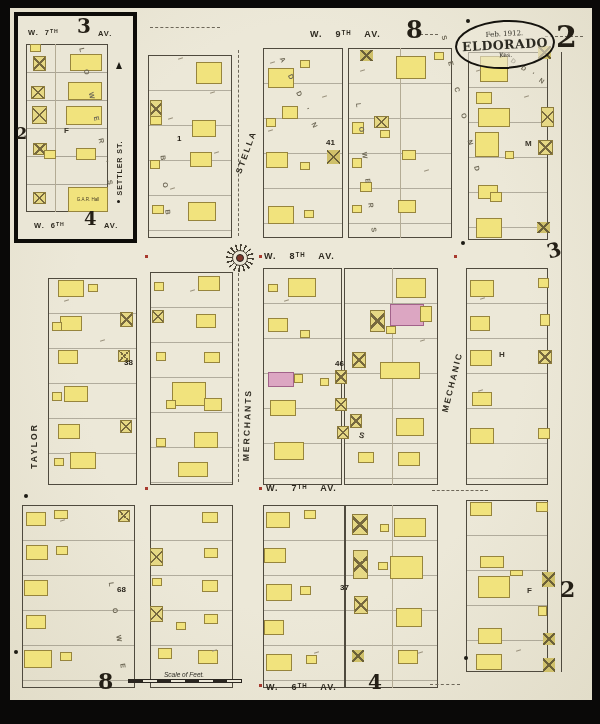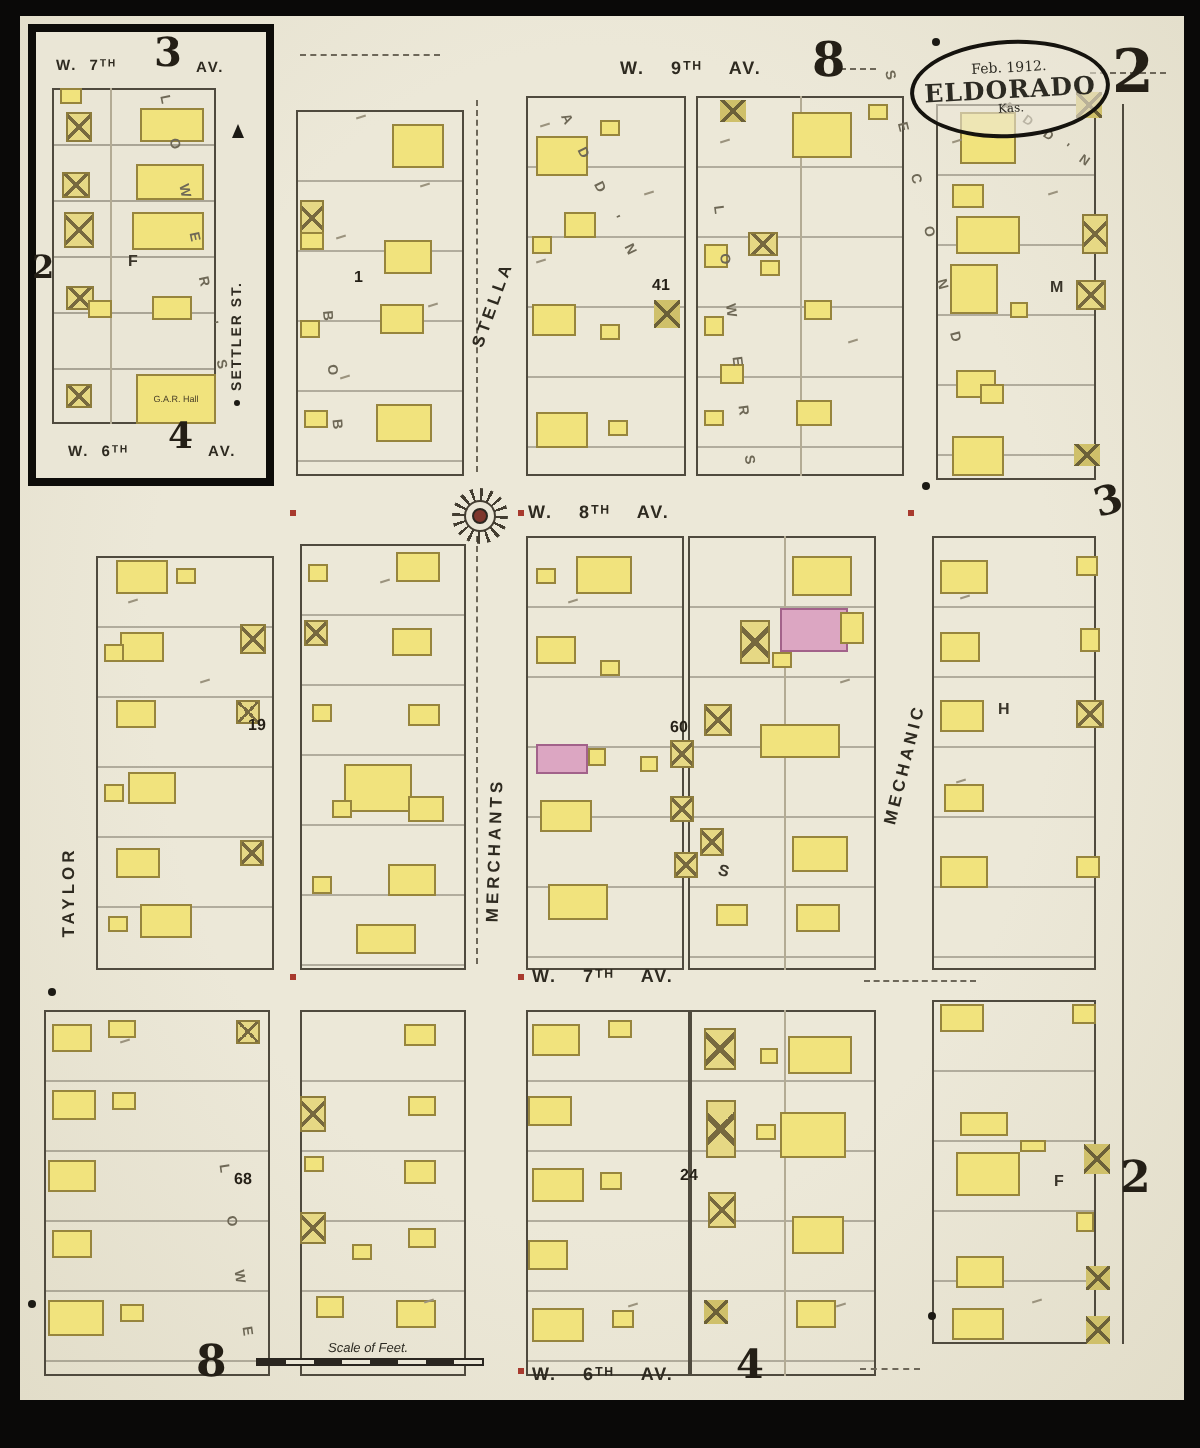--- a/index.html
+++ b/index.html
@@ -324,23 +324,23 @@
 
   <div class="diag" style="left:166px;top:190px;letter-spacing:10px;transform:translate(-50%,-50%) rotate(85deg)">B O B</div>
   <div class="diag" style="left:300px;top:95px;letter-spacing:6px;transform:translate(-50%,-50%) rotate(64deg)">A D D ' N</div>
   <div class="diag" style="left:367px;top:172px;letter-spacing:9px;transform:translate(-50%,-50%) rotate(83deg)">L O W E R S</div>
   <div class="diag" style="left:462px;top:108px;letter-spacing:10px;transform:translate(-50%,-50%) rotate(76deg)">S E C O N D</div>
   <div class="diag" style="left:524px;top:68px;letter-spacing:3px;font-size:6.5px;transform:translate(-50%,-50%) rotate(35deg)">A D D ' N</div>
   <div class="diag" style="left:118px;top:630px;letter-spacing:10px;transform:translate(-50%,-50%) rotate(82deg)">L O W E</div>
 
   <div class="sn" style="left:177px;top:135px">1</div>
   <div class="sn" style="left:326px;top:139px">41</div>
-  <div class="sn" style="left:124px;top:359px">19</div>
-  <div class="sn" style="left:335px;top:360px">60</div>
-  <div class="sn" style="left:340px;top:584px">24</div>
+  <div class="sn" style="left:124px;top:359px">38</div>
+  <div class="sn" style="left:335px;top:360px">46</div>
+  <div class="sn" style="left:340px;top:584px">37</div>
   <div class="sn" style="left:117px;top:586px">68</div>
   <div class="lt" style="left:525px;top:140px">M</div>
   <div class="lt" style="left:499px;top:351px">H</div>
   <div class="lt" style="left:359px;top:432px;transform:rotate(15deg)">S</div>
   <div class="lt" style="left:527px;top:587px">F</div>
 
   <div class="oval">
     <span class="d">Feb. 1912.</span>
     <span class="cty">ELDORADO</span>
     <span class="ks">Kas.</span>

